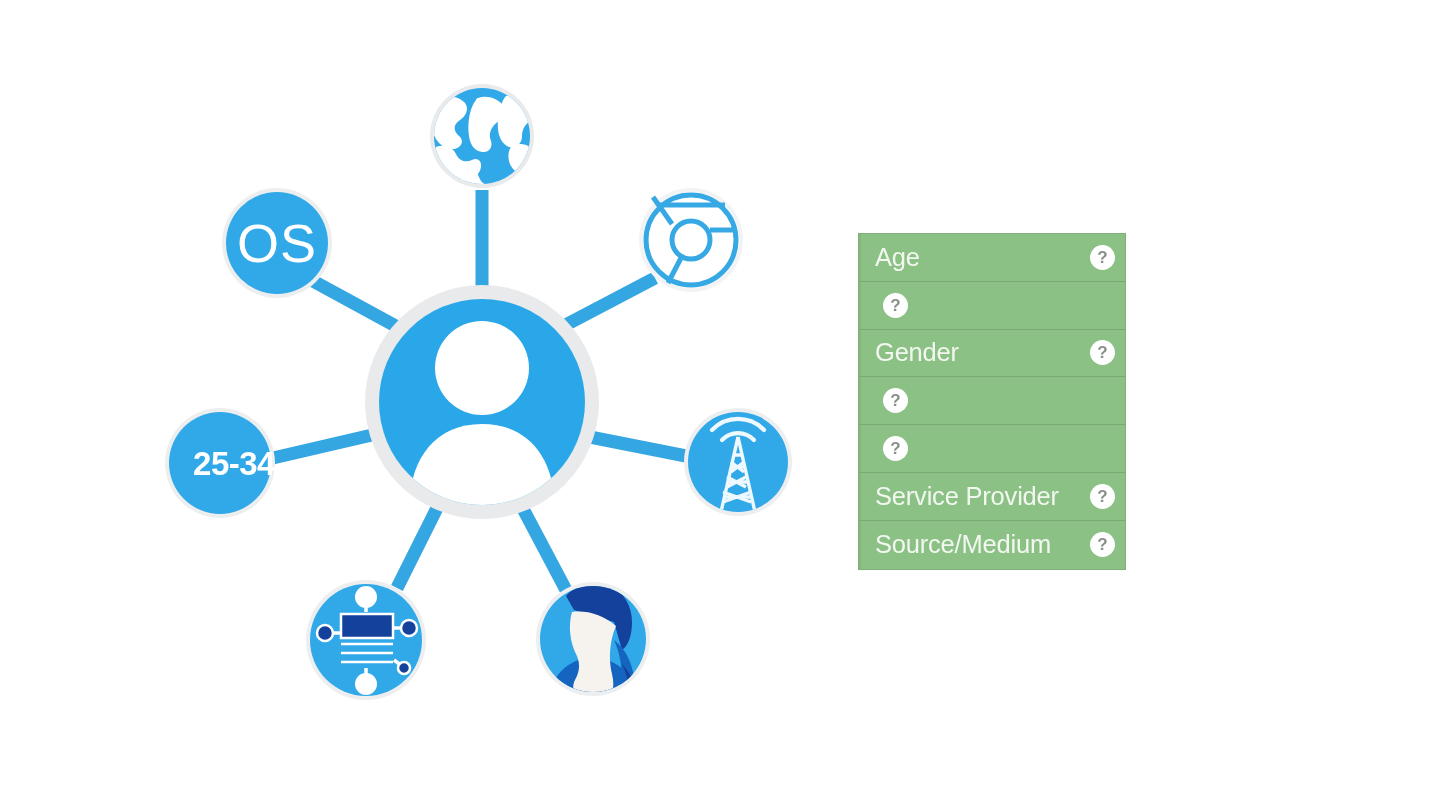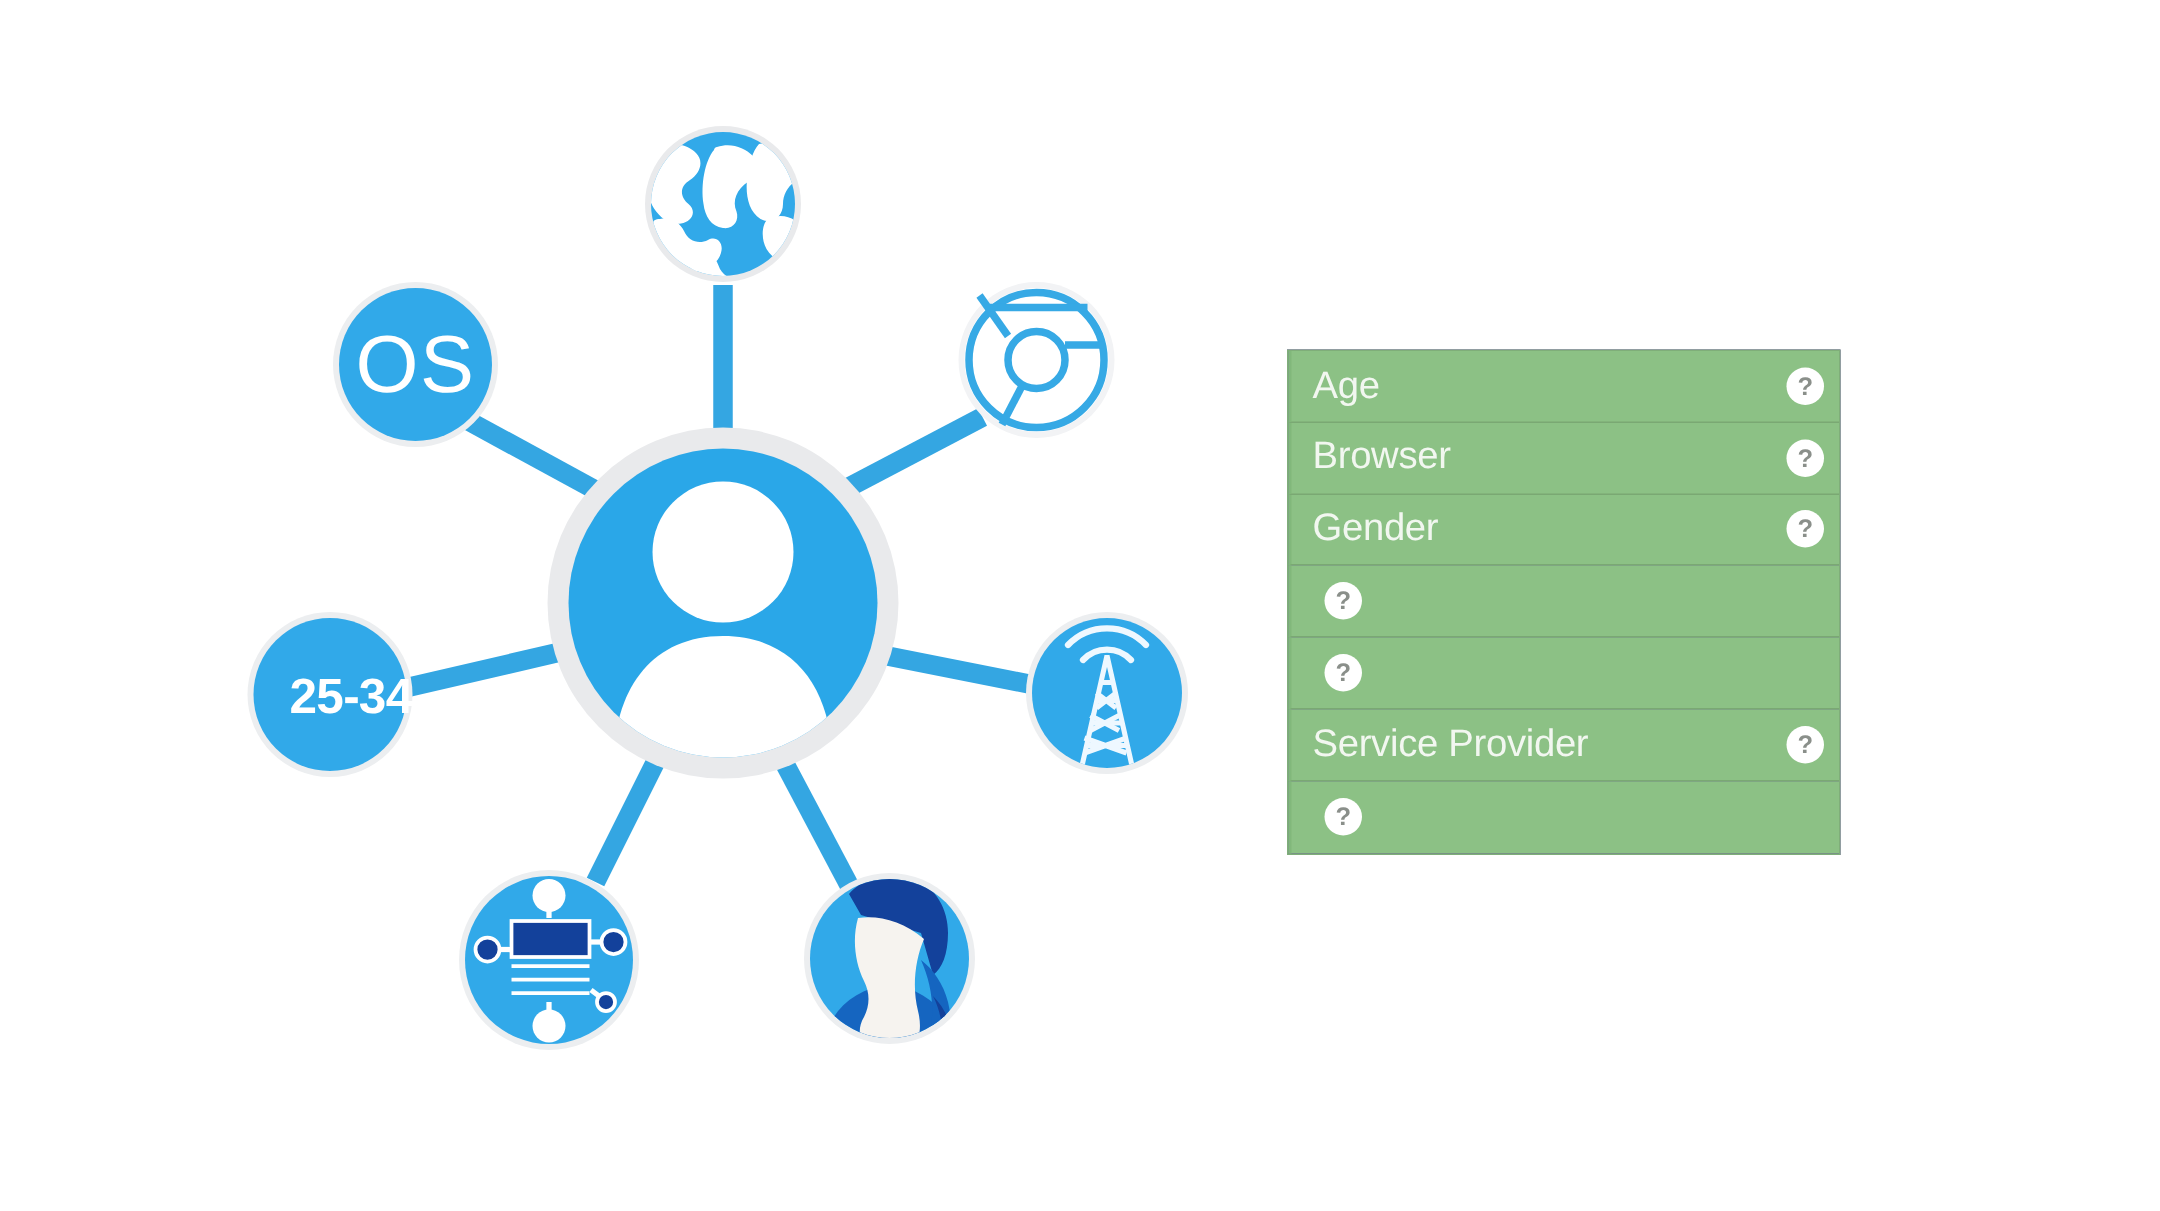--- a/index.html
+++ b/index.html
@@ -61,24 +61,24 @@
     font-size: 33px;
     font-weight: 700;
     letter-spacing: -0.5px;
   }
 
   
   #attribute-list {
     position: absolute;
     left: 858px;
     top: 233px;
-    width: 369px;
+    width: 268px;
     box-sizing: border-box;
     border: 1px solid #7fae79;
-    background: #4c1d95;
+    background: #22c55e;
   }
   .attr-row {
     position: relative;
     height: 47.8px;
     box-sizing: border-box;
     display: flex;
     align-items: center;
     background: #8cc185;
     border-bottom: 1px solid #7aa873;
     border-left: 2px solid #81b87b;
@@ -252,21 +252,20 @@
 </div>
 
 <div id="attribute-list">
 
   <div class="attr-row">
     <span class="attr-label">Age</span>
     <span class="help-icon">?</span>
   </div>
 
   <div class="attr-row">
-    <span class="attr-label">Browser</span>
     <span class="help-icon">?</span>
   </div>
 
   <div class="attr-row">
     <span class="attr-label">Gender</span>
     <span class="help-icon">?</span>
   </div>
 
   <div class="attr-row">
     <span class="help-icon">?</span>
@@ -275,16 +274,17 @@
   <div class="attr-row">
     <span class="help-icon">?</span>
   </div>
 
   <div class="attr-row">
     <span class="attr-label">Service Provider</span>
     <span class="help-icon">?</span>
   </div>
 
   <div class="attr-row">
+    <span class="attr-label">Source/Medium</span>
     <span class="help-icon">?</span>
   </div>
 
 </div>
 
 </body></html>

